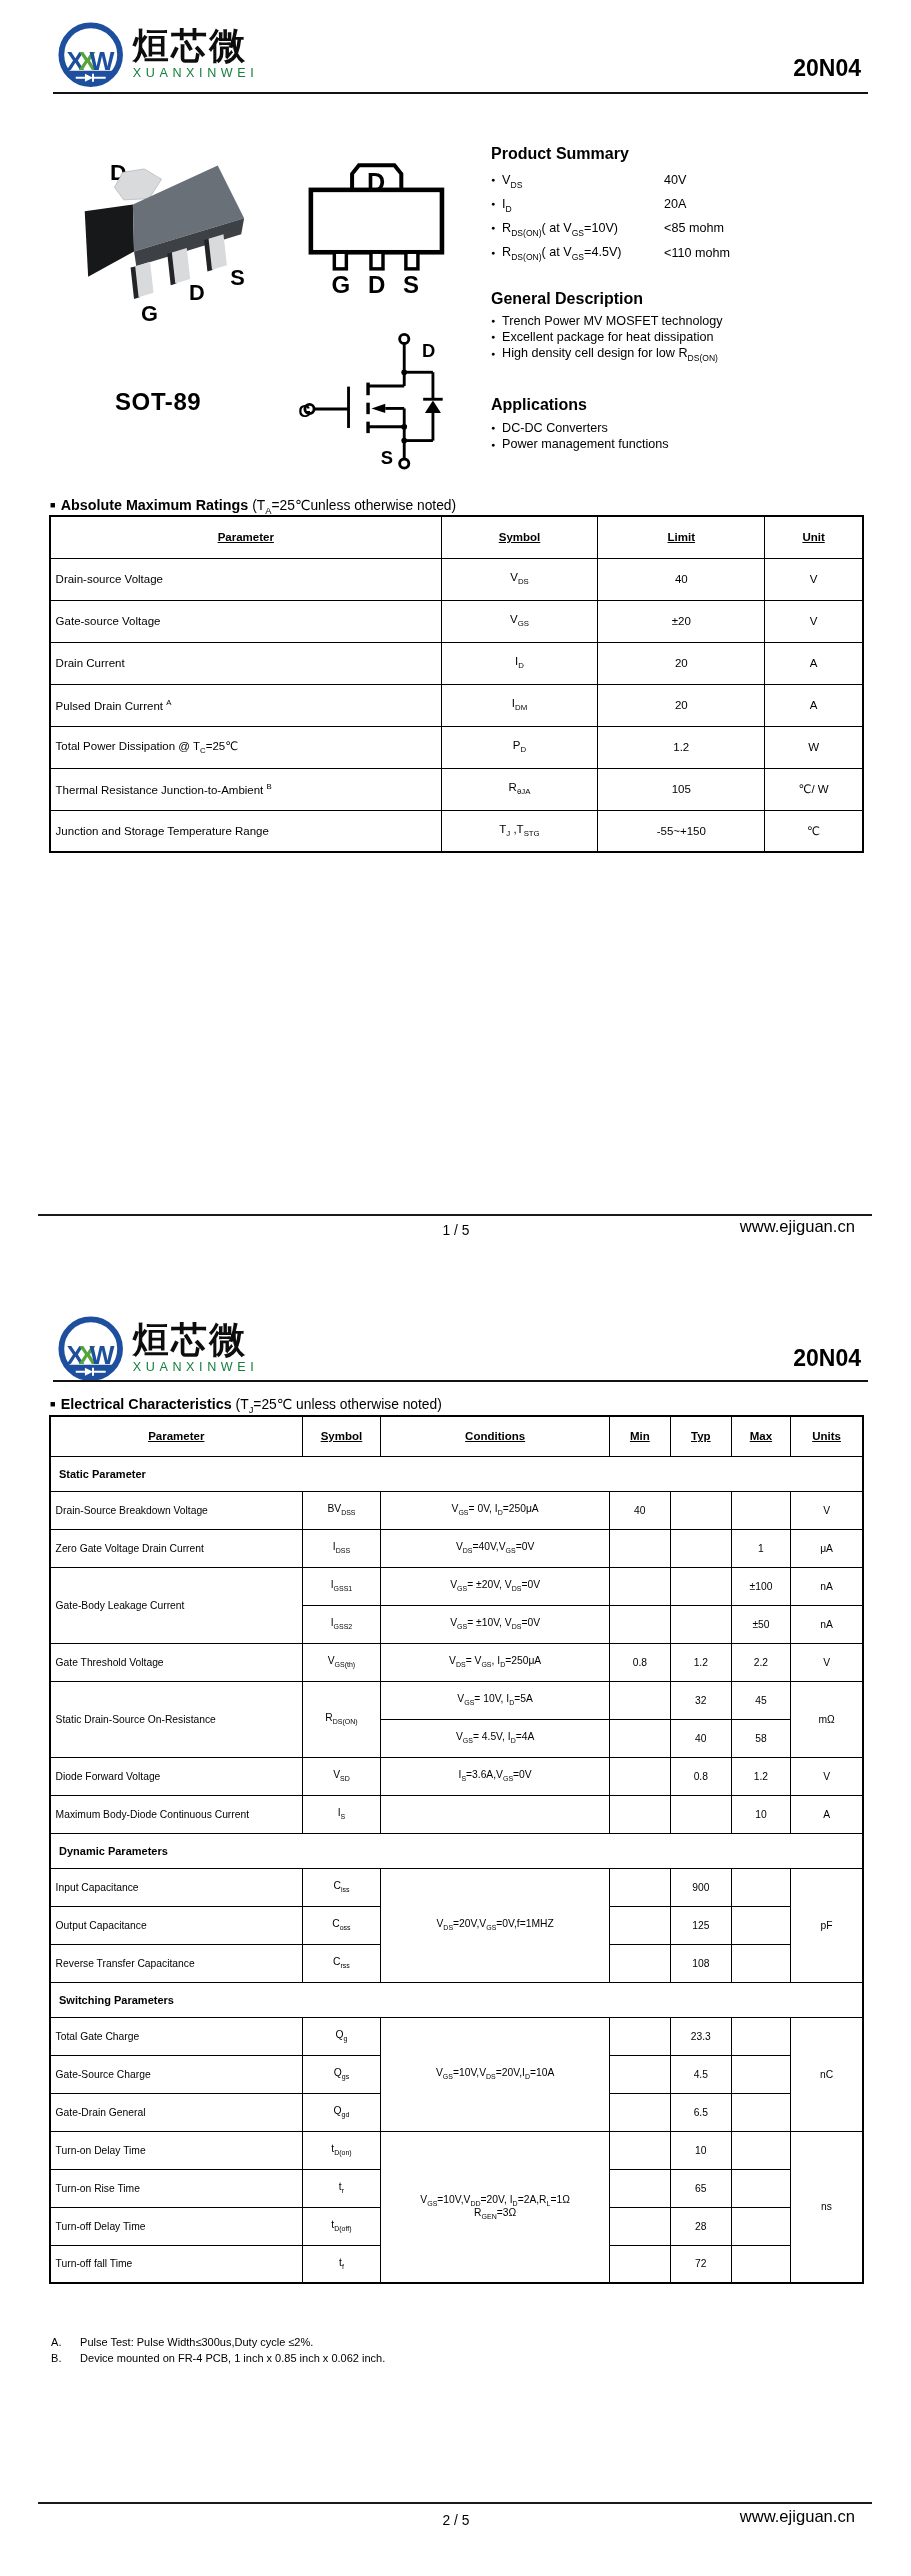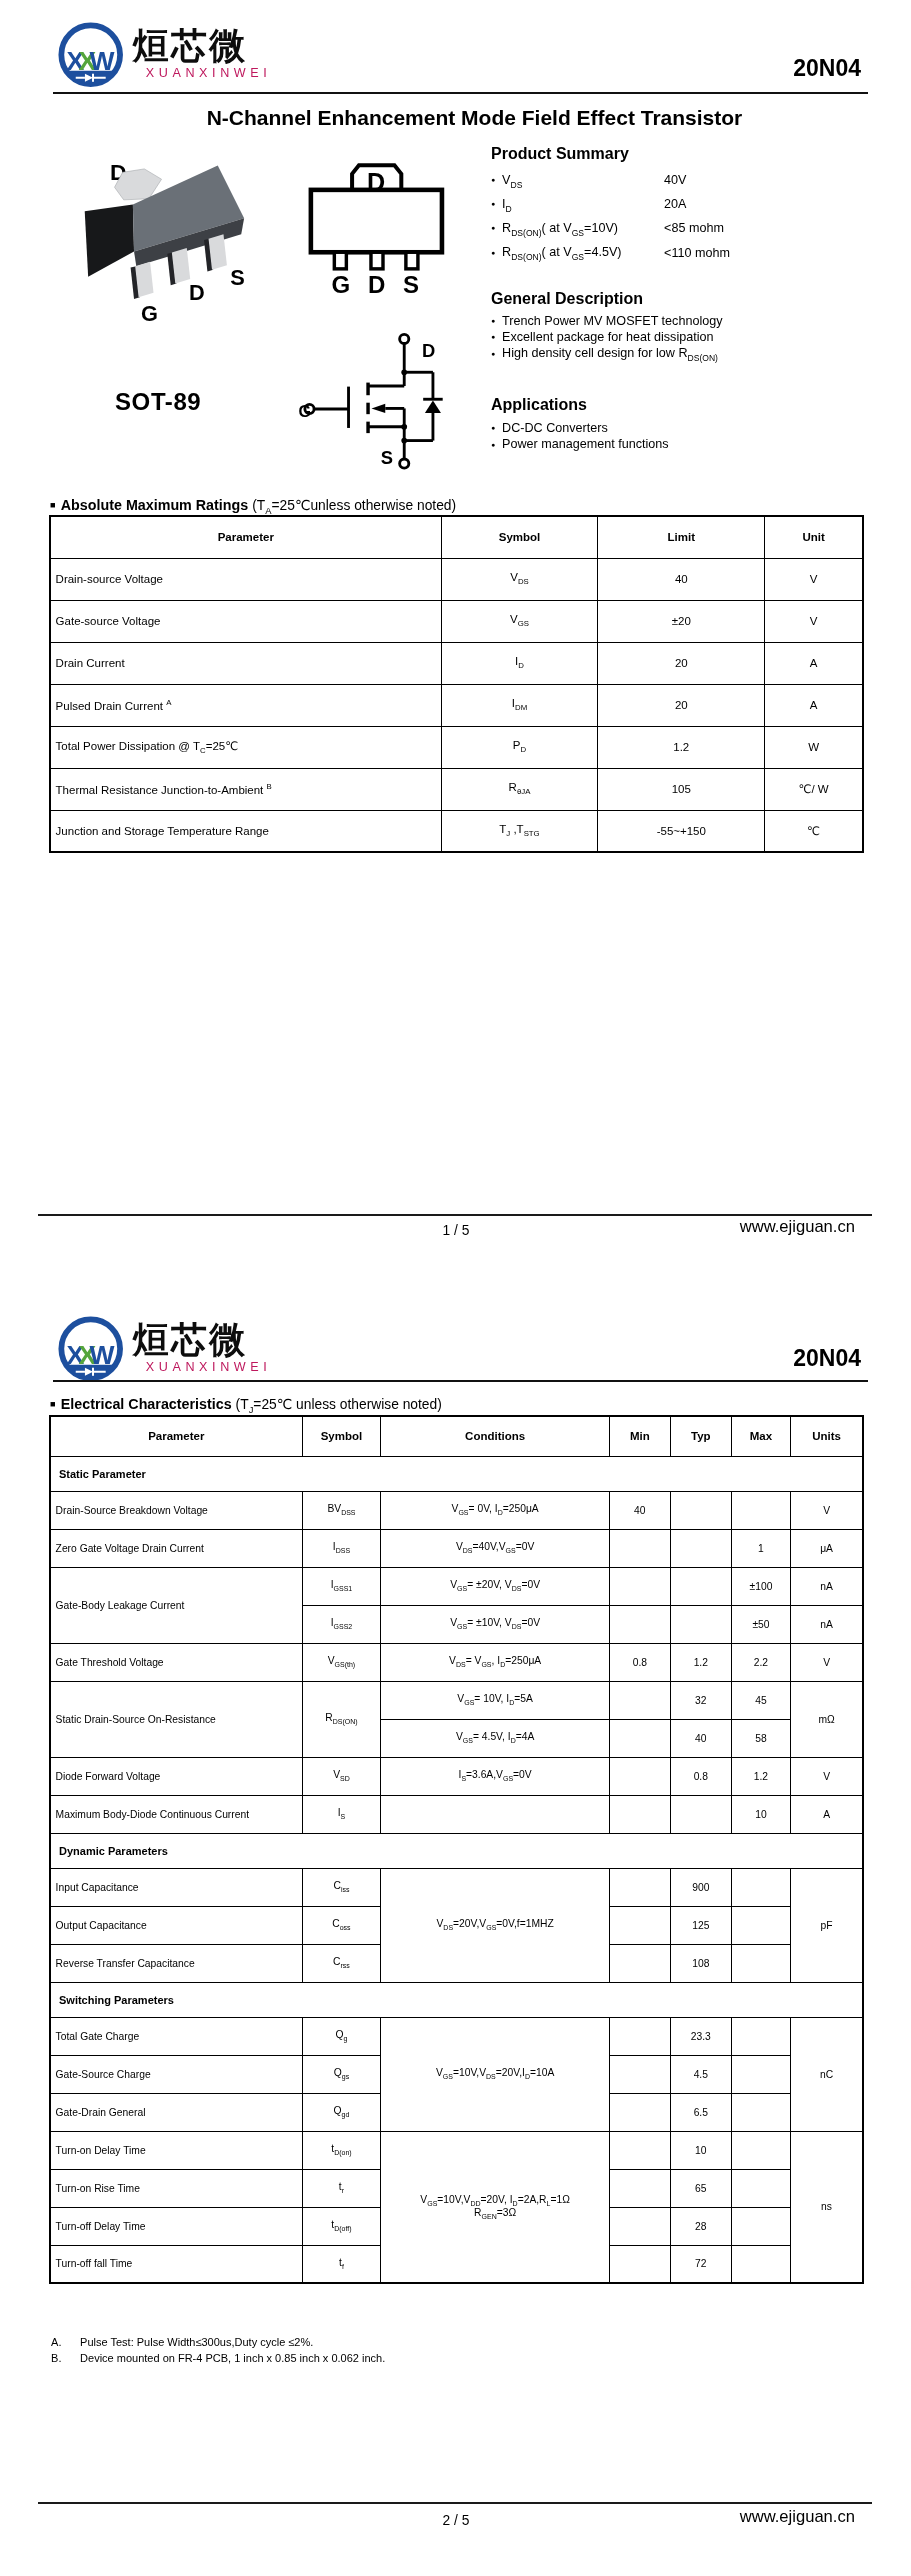--- a/index.html
+++ b/index.html
@@ -4,21 +4,21 @@
 <style>
   html,body{margin:0;padding:0;background:#fff;}
   .canvas{position:relative;width:912px;height:2576px;background:#ffffff;
           font-family:"Liberation Sans","DejaVu Sans",sans-serif;color:#000;overflow:hidden;}
   .abs{position:absolute;}
 
   
   .brand{position:absolute;left:55px;display:flex;align-items:flex-start;}
   .brand-text{margin-left:5.7px;}
   .brand-cn{font-size:36px;font-weight:700;letter-spacing:2.3px;line-height:1;margin-top:9.2px;color:#0d0d0d;}
-  .brand-en{font-size:12.6px;font-weight:400;letter-spacing:4.6px;margin-top:1.7px;color:#be185d;margin-left:13px;}
+  .brand-en{font-size:12.6px;font-weight:400;letter-spacing:4.6px;margin-top:1.7px;color:#15803d;}
   .partno{position:absolute;right:51px;font-size:23px;font-weight:700;color:#000;line-height:1;}
   .hrule{position:absolute;left:53px;width:815px;height:2.3px;background:#111;}
   .frule{position:absolute;left:38px;width:834px;height:2.3px;background:#1a1a1a;}
   .title{position:absolute;left:57px;width:835px;text-align:center;font-size:21px;font-weight:700;margin:0;line-height:24px;}
 
   
   .col-right{position:absolute;left:491px;width:379px;}
   .col-right h3{margin:0;font-size:16px;font-weight:700;line-height:17px;}
   ul.blist{list-style:none;margin:8px 0 0 0;padding:0;}
   ul.blist li{line-height:19px;font-size:12.6px;}
@@ -35,21 +35,21 @@
   .sec-heading{position:absolute;left:50px;font-size:14.3px;color:#000;}
   .sec-heading b{font-size:14.3px;margin-top:12px;}
   .sec-heading .hnote{font-weight:400;font-size:13.8px;}
   .sq{font-size:9.2px;vertical-align:2.3px;margin-right:5.2px;}
 
   
   table.dtable{position:absolute;left:49px;width:815px;border-collapse:collapse;table-layout:fixed;
                border:2.3px solid #000;background:#fff;}
   .dtable th,.dtable td{border:1.7px solid #000;border-left-width:1.1px;border-right-width:1.1px;
                text-align:center;padding:0 4.6px;font-size:10.3px;color:#000;overflow:hidden;}
-  .dtable th{font-weight:700;font-size:11.5px;}
+  .dtable th{font-weight:700;font-size:11.5px;text-decoration:underline;}
   .dtable td.c-left{text-align:left;}
   .dtable td.section{text-align:left;padding-left:8px;font-weight:700;font-size:11px;}
   table.amr{top:515px;} .amr tr{height:42px;} .amr thead tr{height:42px;} .amr td{font-size:11.5px;}
   table.ec{top:1415px;} .ec tr{height:38px;} .ec thead tr{height:40px;} .ec tr.sec{height:35px;}
   sub{font-size:68%;} sup{font-size:68%;}
 
   
   .notes{position:absolute;left:50px;list-style:none;margin:0;padding:0;}
   .notes li{font-size:11px;line-height:15.5px;}
   .notes .lbl{display:inline-block;min-width:29px;padding-left:1.1px;}
@@ -75,21 +75,20 @@
       </g>
       <polygon points="52,95 52,109 66,102" fill="#fff"></polygon>
     </svg>
     <div class="brand-text">
       <div class="brand-cn">烜芯微</div>
       <div class="brand-en">XUANXINWEI</div>
     </div>
   </div>
   <div class="partno" style="top:57px;">20N04</div>
   <div class="hrule" style="top:92px;"></div>
-  <h1 class="title" style="top:106px;">N-Channel Enhancement Mode Field Effect Transistor</h1>
 
   <svg class="abs" style="left:80px;top:154px;" width="178" height="172" viewBox="0 0 310 300">
     <text x="52" y="46" font-size="40" font-weight="bold">D</text>
     <polygon points="60,58 74,32 112,26 142,44 120,78 76,80" fill="#d9dadc" stroke="#a2a5a9" stroke-width="1"></polygon>
     <polygon points="8,100 92,88 94,170 14,214" fill="#17181a"></polygon>
     <polygon points="92,88 240,20 286,112 94,170" fill="#6a7077"></polygon>
     <polygon points="94,170 286,112 281,140 98,196" fill="#3d4045"></polygon>
     <g>
       <polygon points="88,198 98,196 104,250 94,253" fill="#232428"></polygon>
       <polygon points="96,196 122,188 128,242 102,250" fill="#d9dadc"></polygon>

